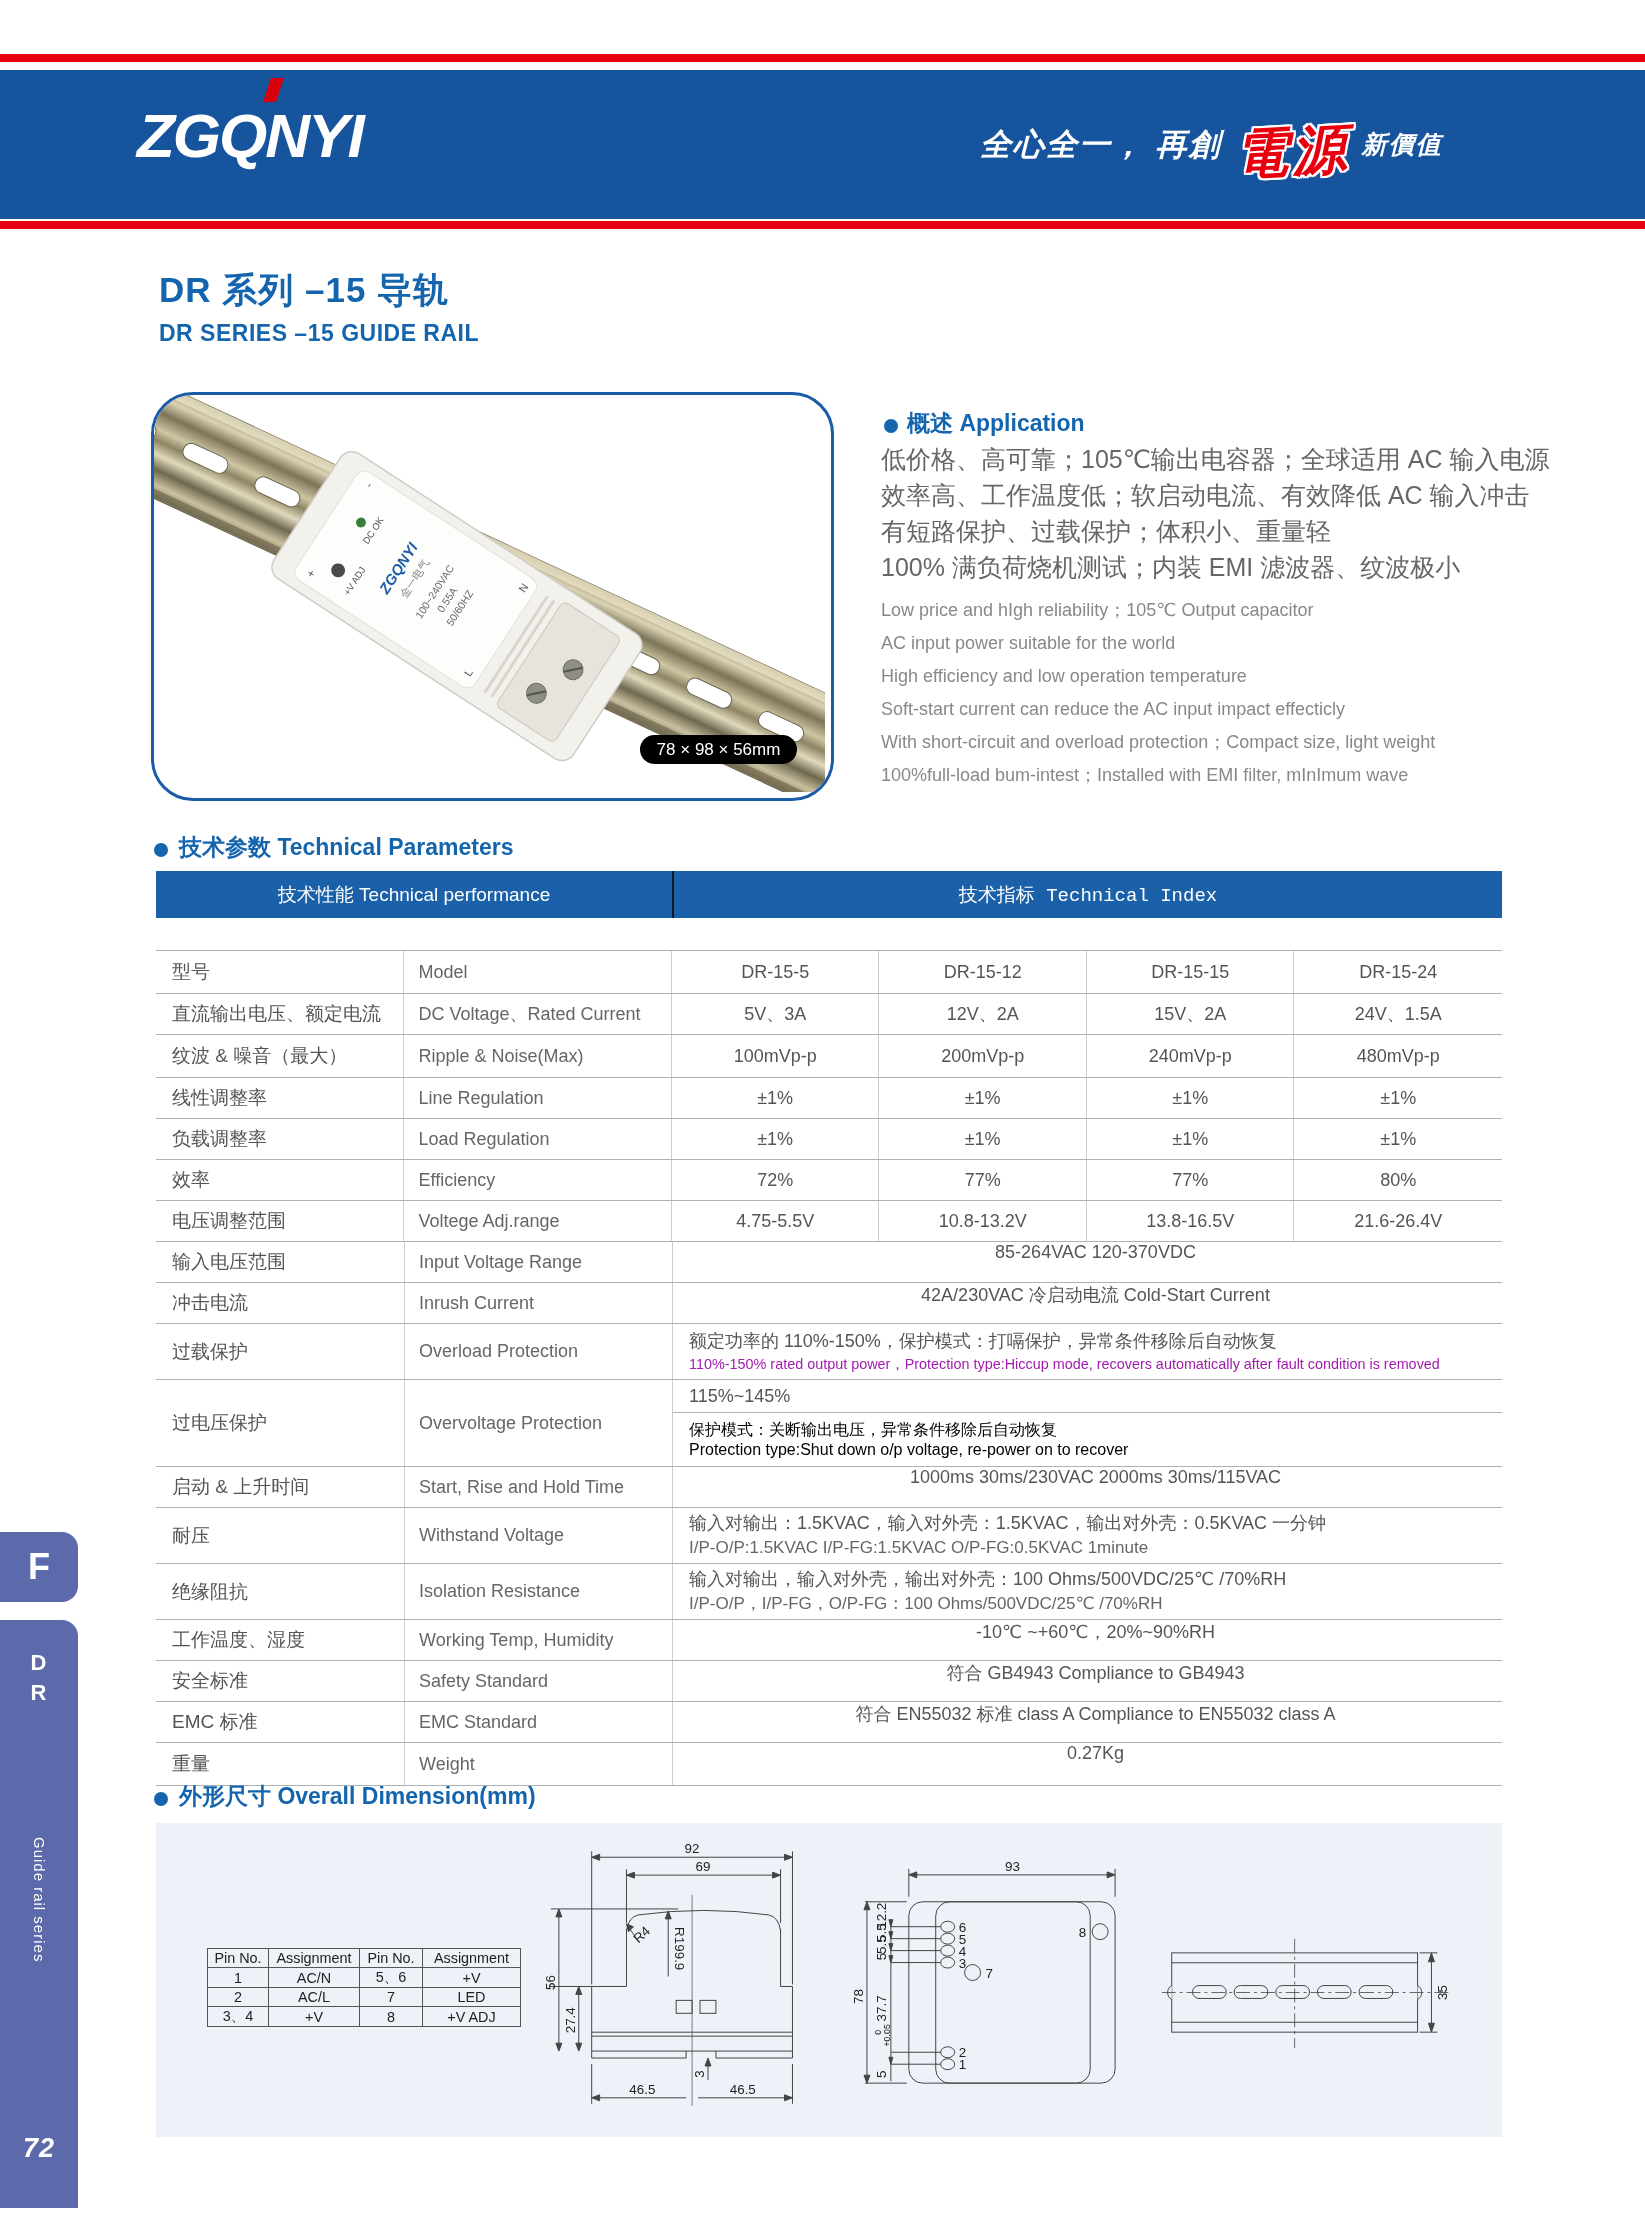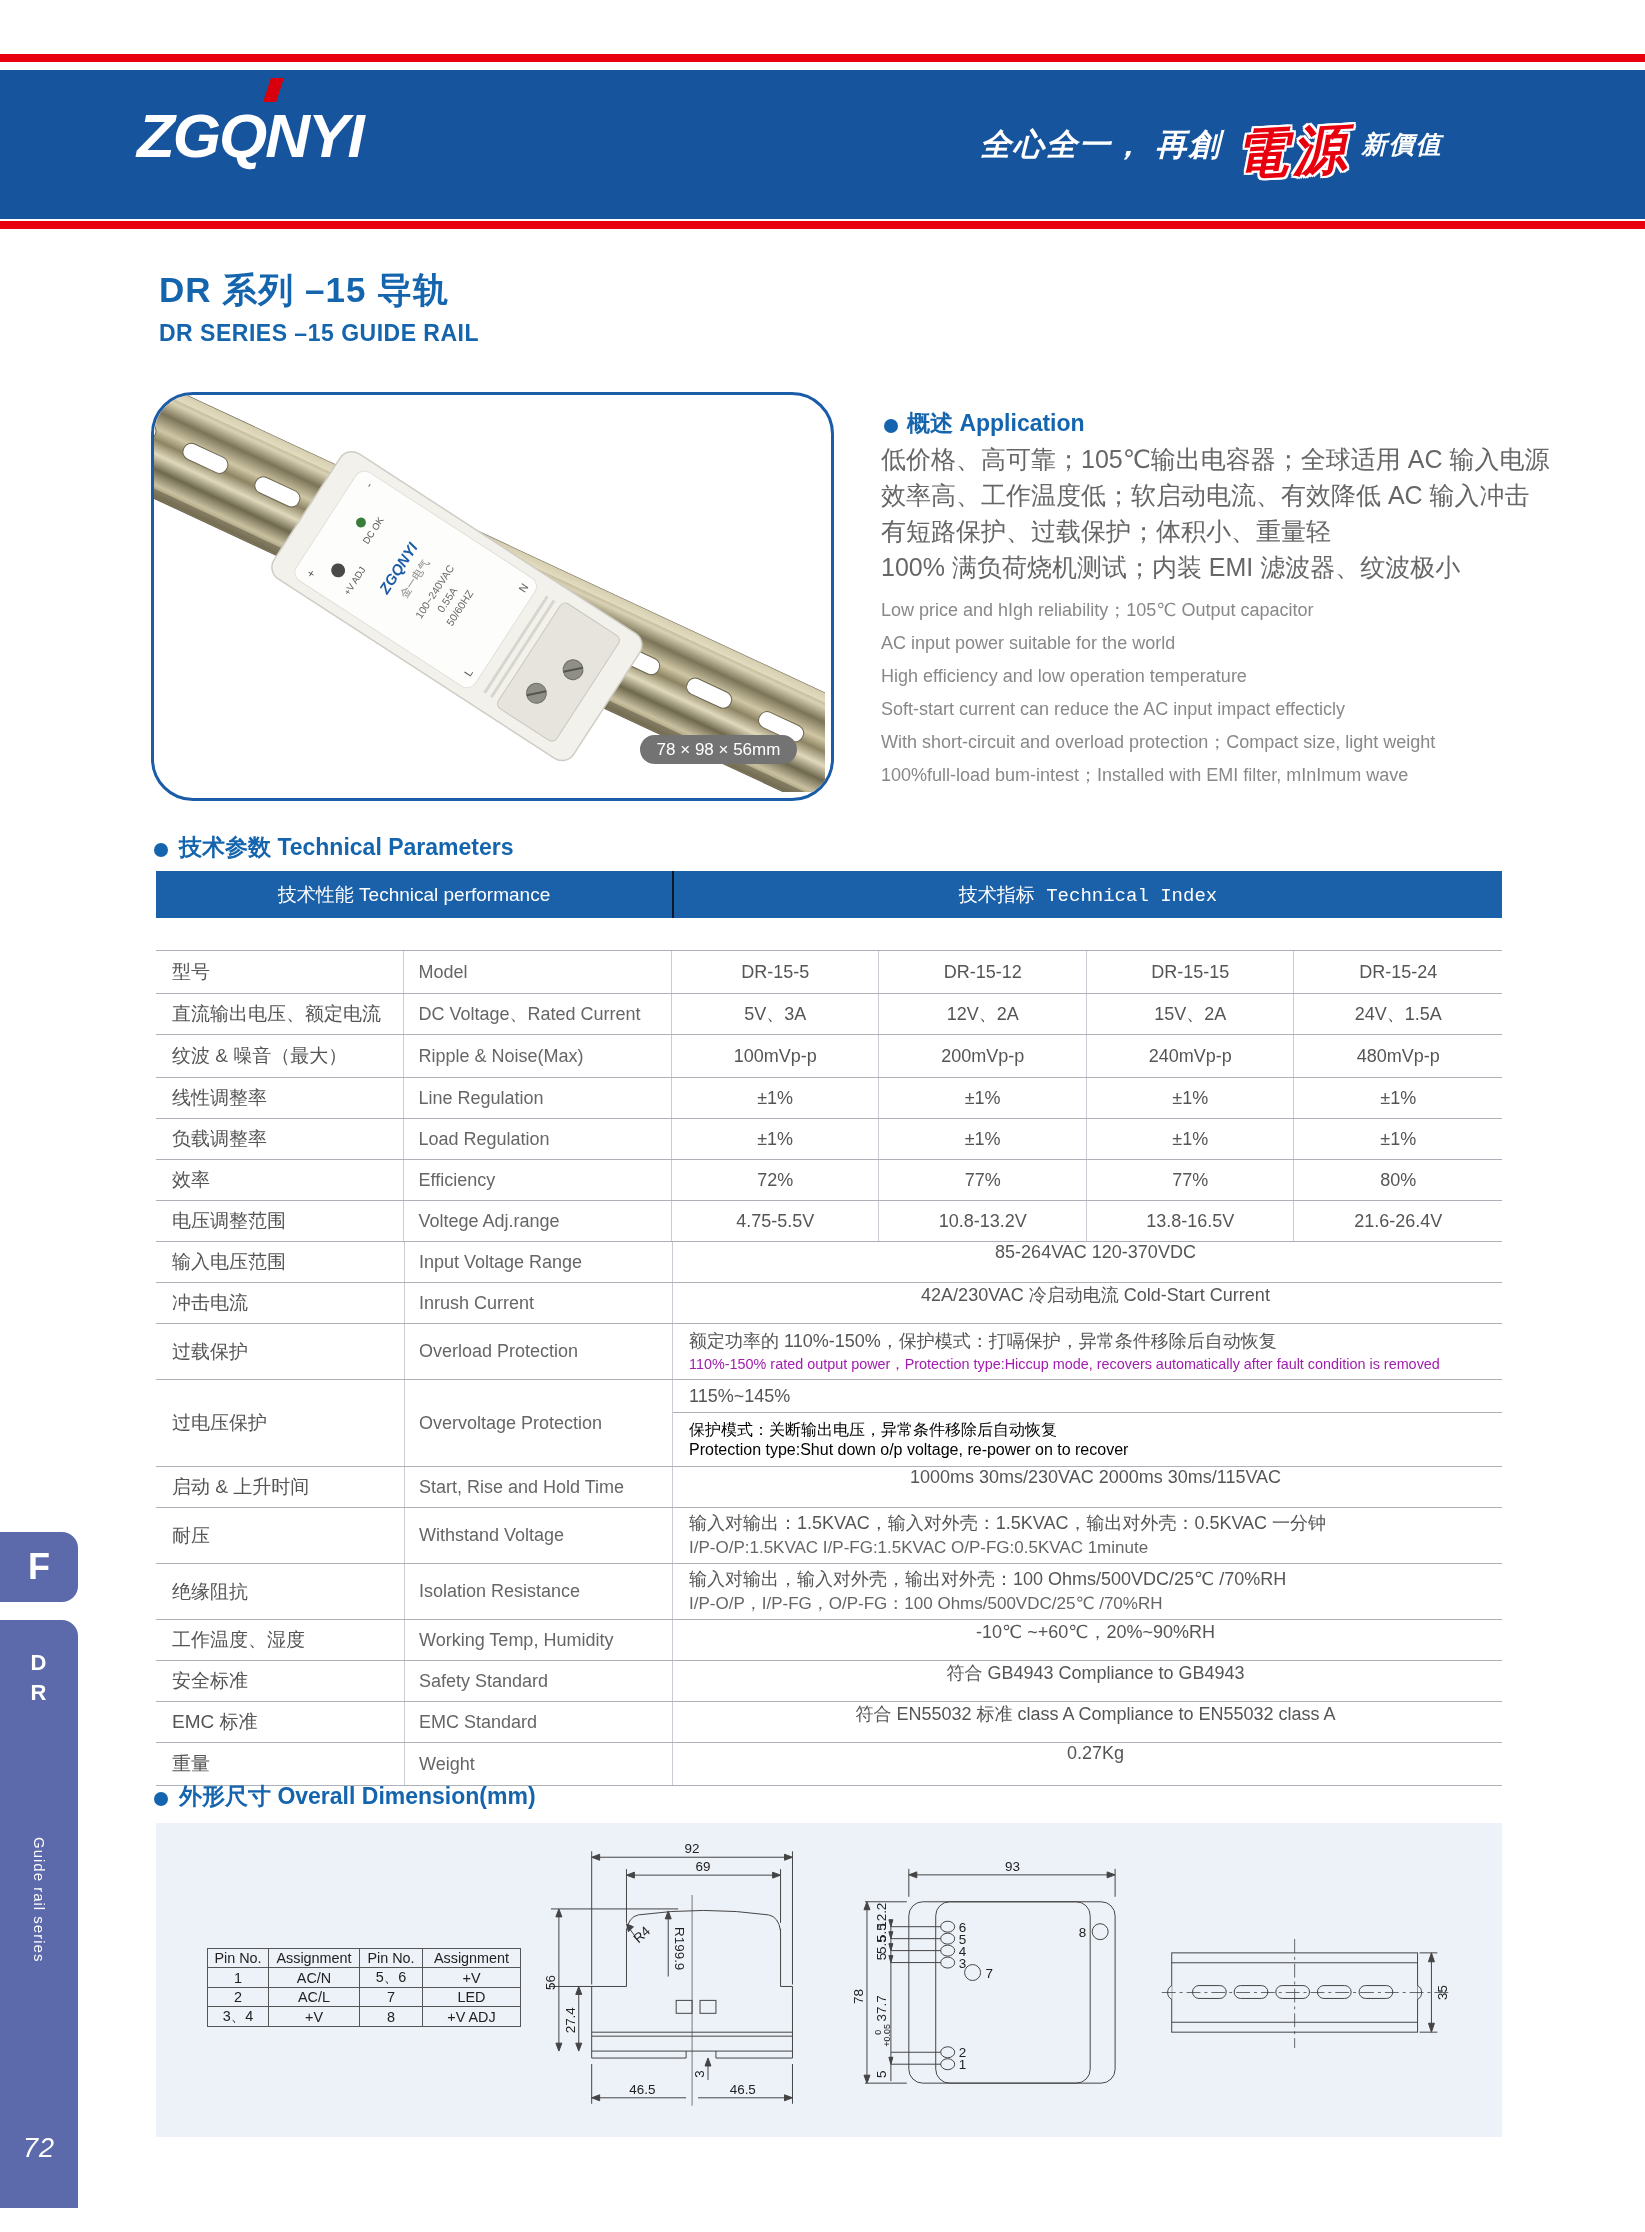--- a/index.html
+++ b/index.html
@@ -18,21 +18,21 @@
         text-shadow:-2px 0 0 #fff,2px 0 0 #fff,0 -2px 0 #fff,0 2px 0 #fff,-2px -2px 0 #fff,2px 2px 0 #fff,-2px 2px 0 #fff,2px -2px 0 #fff;
         transform:translateY(8px) rotate(-3deg);}
   .slog-suf{color:#fff;font-size:25px;font-weight:700;font-style:italic;letter-spacing:2px;}
   
   .h1{position:absolute;left:159px;top:267px;font-size:35px;font-weight:900;color:#1565AE;letter-spacing:1px;}
   .h2{position:absolute;left:159px;top:320px;font-size:23px;font-weight:800;color:#1565AE;letter-spacing:0.5px;}
   
   .pbox{position:absolute;left:151px;top:392px;width:677px;height:403px;border:3px solid #1B5CA8;
         border-radius:42px;background:#fff;overflow:hidden;}
   .size-pill{position:absolute;left:486px;top:340px;width:157px;height:29px;border-radius:15px;
-        background:#737373;color:#fff;font-size:17px;display:flex;align-items:center;justify-content:center;}
+        background:#000000;color:#fff;font-size:17px;display:flex;align-items:center;justify-content:center;}
   
   .bullet{position:absolute;width:14px;height:14px;border-radius:50%;background:#1565AE;}
   .sect{position:absolute;font-size:23px;font-weight:700;color:#1565AE;}
   
   .app-zh{position:absolute;left:881px;top:441px;font-size:25px;color:#666;line-height:36px;}
   .app-en{position:absolute;left:881px;top:594px;font-size:18px;color:#888;line-height:33px;}
   
   .ttable{position:absolute;left:156px;top:871px;width:1346px;}
   .thead{display:flex;height:47px;background:#1A61A9;color:#fff;}
   .thead .hl{width:516px;border-right:2px solid #0f172a;display:flex;align-items:center;justify-content:center;font-size:19px;}
@@ -62,21 +62,21 @@
   .ftab{position:absolute;left:0;top:1532px;width:78px;height:70px;background:#5C6AAB;
         border-radius:0 16px 16px 0;display:flex;align-items:center;justify-content:center;
         color:#fff;font-size:36px;font-weight:900;}
   .stab{position:absolute;left:0;top:1620px;width:78px;height:613px;background:#5C6AAB;
         border-radius:0 16px 0 0;color:#fff;}
   .stab .dr{position:absolute;left:0;width:78px;text-align:center;font-size:22px;font-weight:700;letter-spacing:1px;}
   .stab .zhv{position:absolute;left:0;top:96px;width:78px;display:flex;justify-content:center;
         writing-mode:vertical-rl;font-size:20px;letter-spacing:5px;margin:0 auto;left:29px;}
   .stab .env{position:absolute;left:31px;top:217px;writing-mode:vertical-rl;font-size:15px;letter-spacing:1px;}
   .stab .pageno{position:absolute;left:0;top:513px;width:78px;text-align:center;font-size:27px;
-        font-weight:400;font-style:italic;letter-spacing:1px;}
+        font-weight:700;font-style:italic;letter-spacing:1px;}
   svg text{font-family:"Liberation Sans","DejaVu Sans",sans-serif;}
 </style>
 </head>
 <body>
 
 <div id="page">
 
   <div class="redline" style="top:54px"></div>
   <div class="band">
     <div class="logo">ZGQNYI</div>

